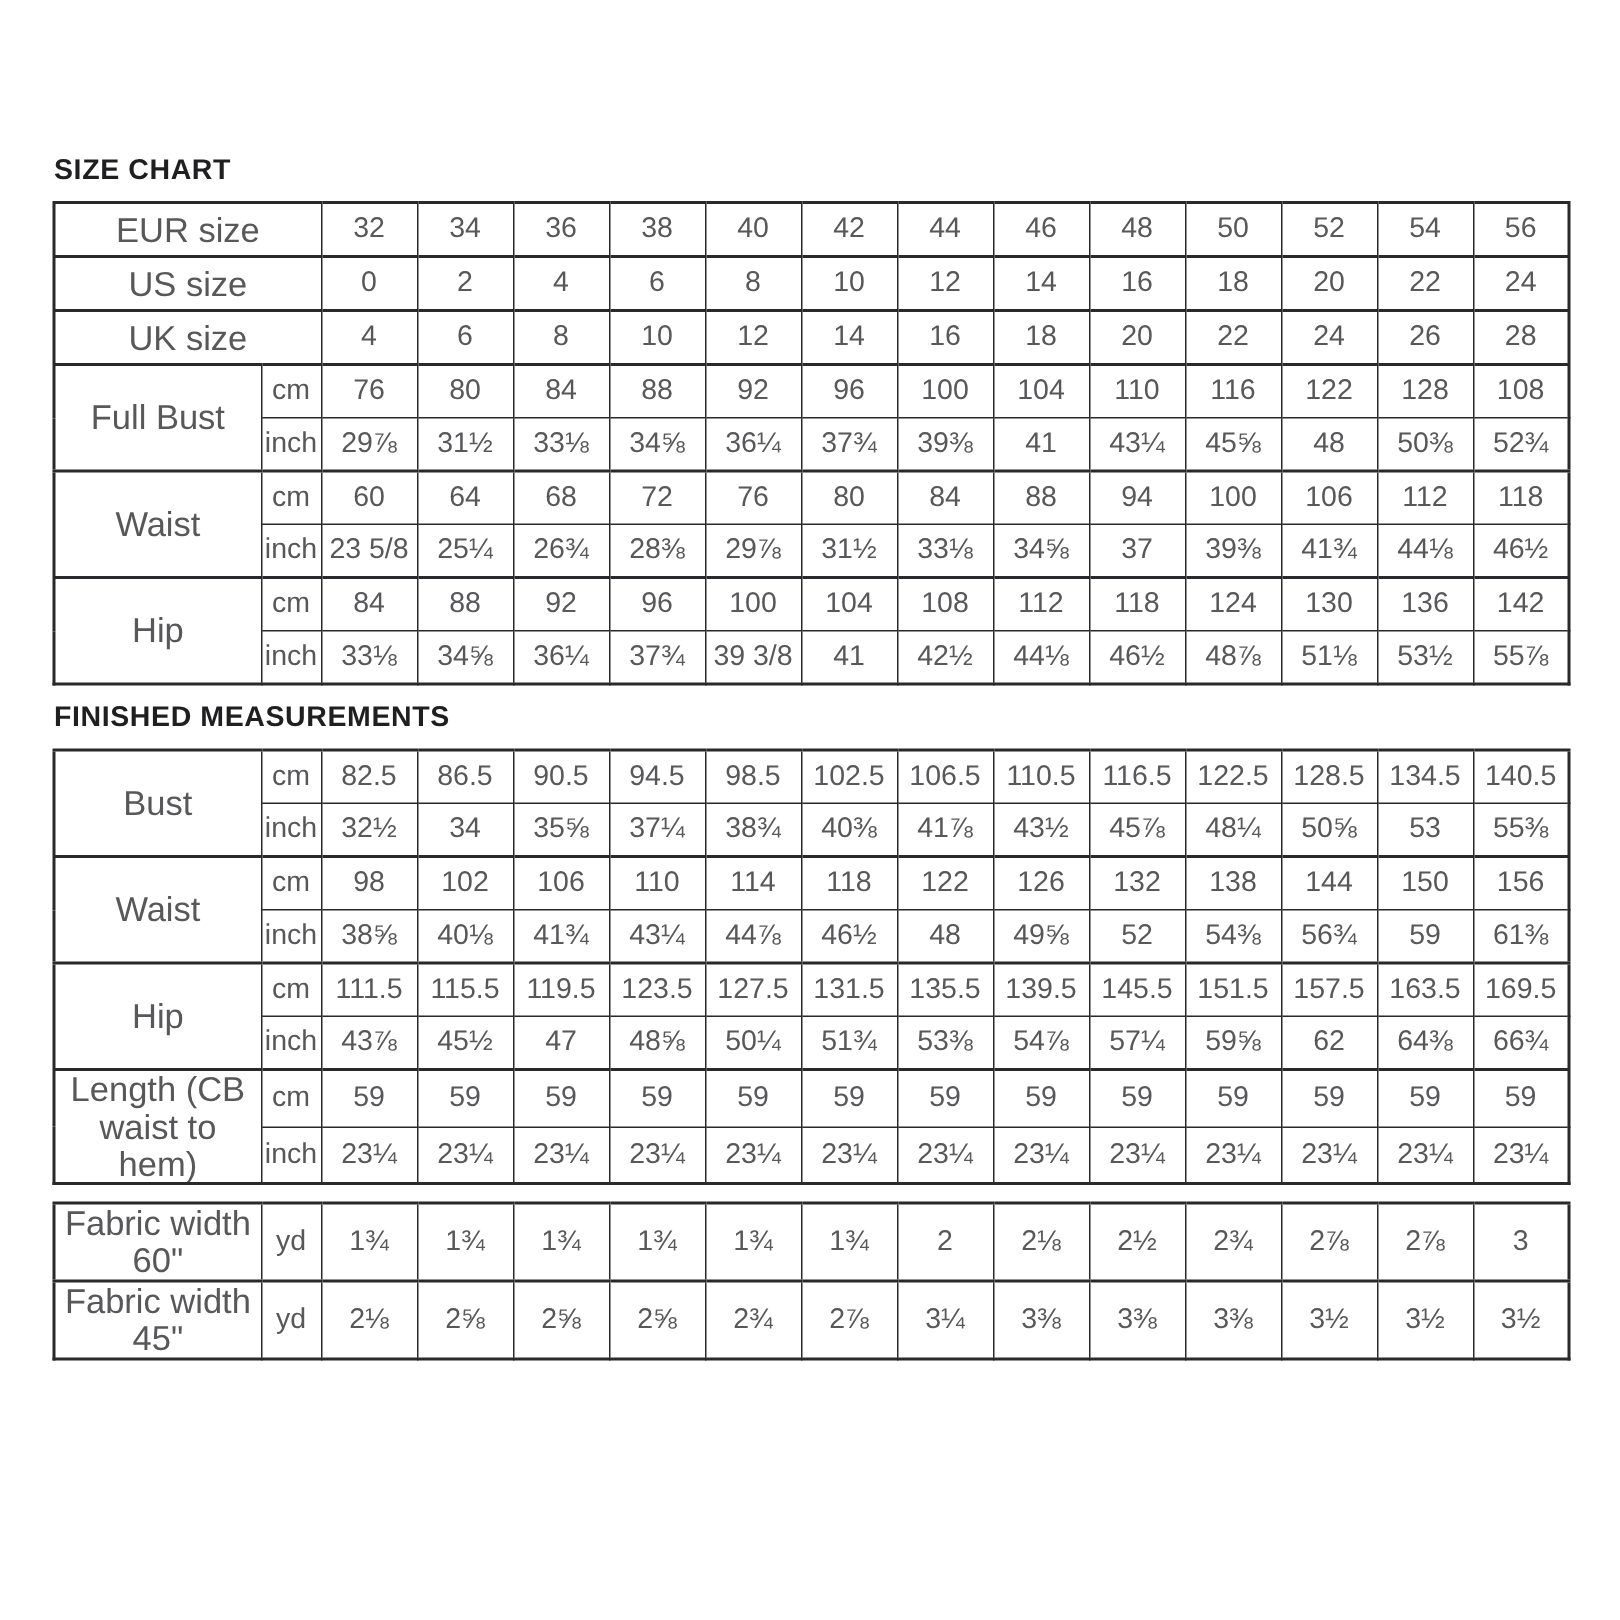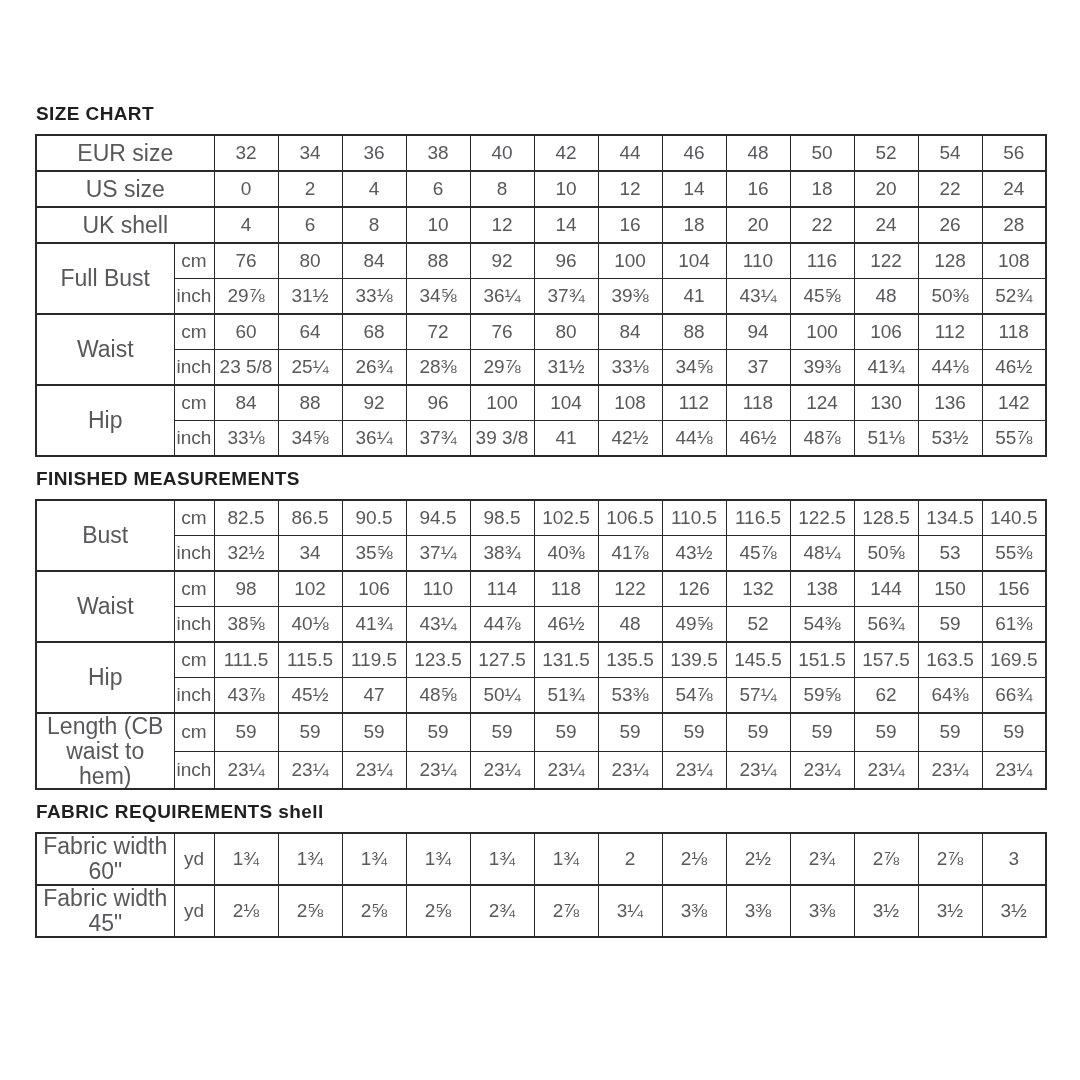--- a/index.html
+++ b/index.html
@@ -109,21 +109,21 @@
           <td class="val">10</td>
           <td class="val">12</td>
           <td class="val">14</td>
           <td class="val">16</td>
           <td class="val">18</td>
           <td class="val">20</td>
           <td class="val">22</td>
           <td class="val">24</td>
         </tr>
         <tr class="gs">
-          <td class="label" colspan="2">UK shell</td>
+          <td class="label" colspan="2">UK size</td>
           <td class="val">4</td>
           <td class="val">6</td>
           <td class="val">8</td>
           <td class="val">10</td>
           <td class="val">12</td>
           <td class="val">14</td>
           <td class="val">16</td>
           <td class="val">18</td>
           <td class="val">20</td>
           <td class="val">22</td>
@@ -381,21 +381,20 @@
           <td class="val">23¼</td>
           <td class="val">23¼</td>
           <td class="val">23¼</td>
           <td class="val">23¼</td>
           <td class="val">23¼</td>
           <td class="val">23¼</td>
         </tr>
       </tbody>
     </table>
 
-  <h2 class="section-title spacer-title">FABRIC REQUIREMENTS shell</h2>
   <table class="chart" id="table-fabric">
       <colgroup>
         <col style="width: 138px;">
         <col style="width: 40px;">
         <col style="width: 64px;">
         <col style="width: 64px;">
         <col style="width: 64px;">
         <col style="width: 64px;">
         <col style="width: 64px;">
         <col style="width: 64px;">

